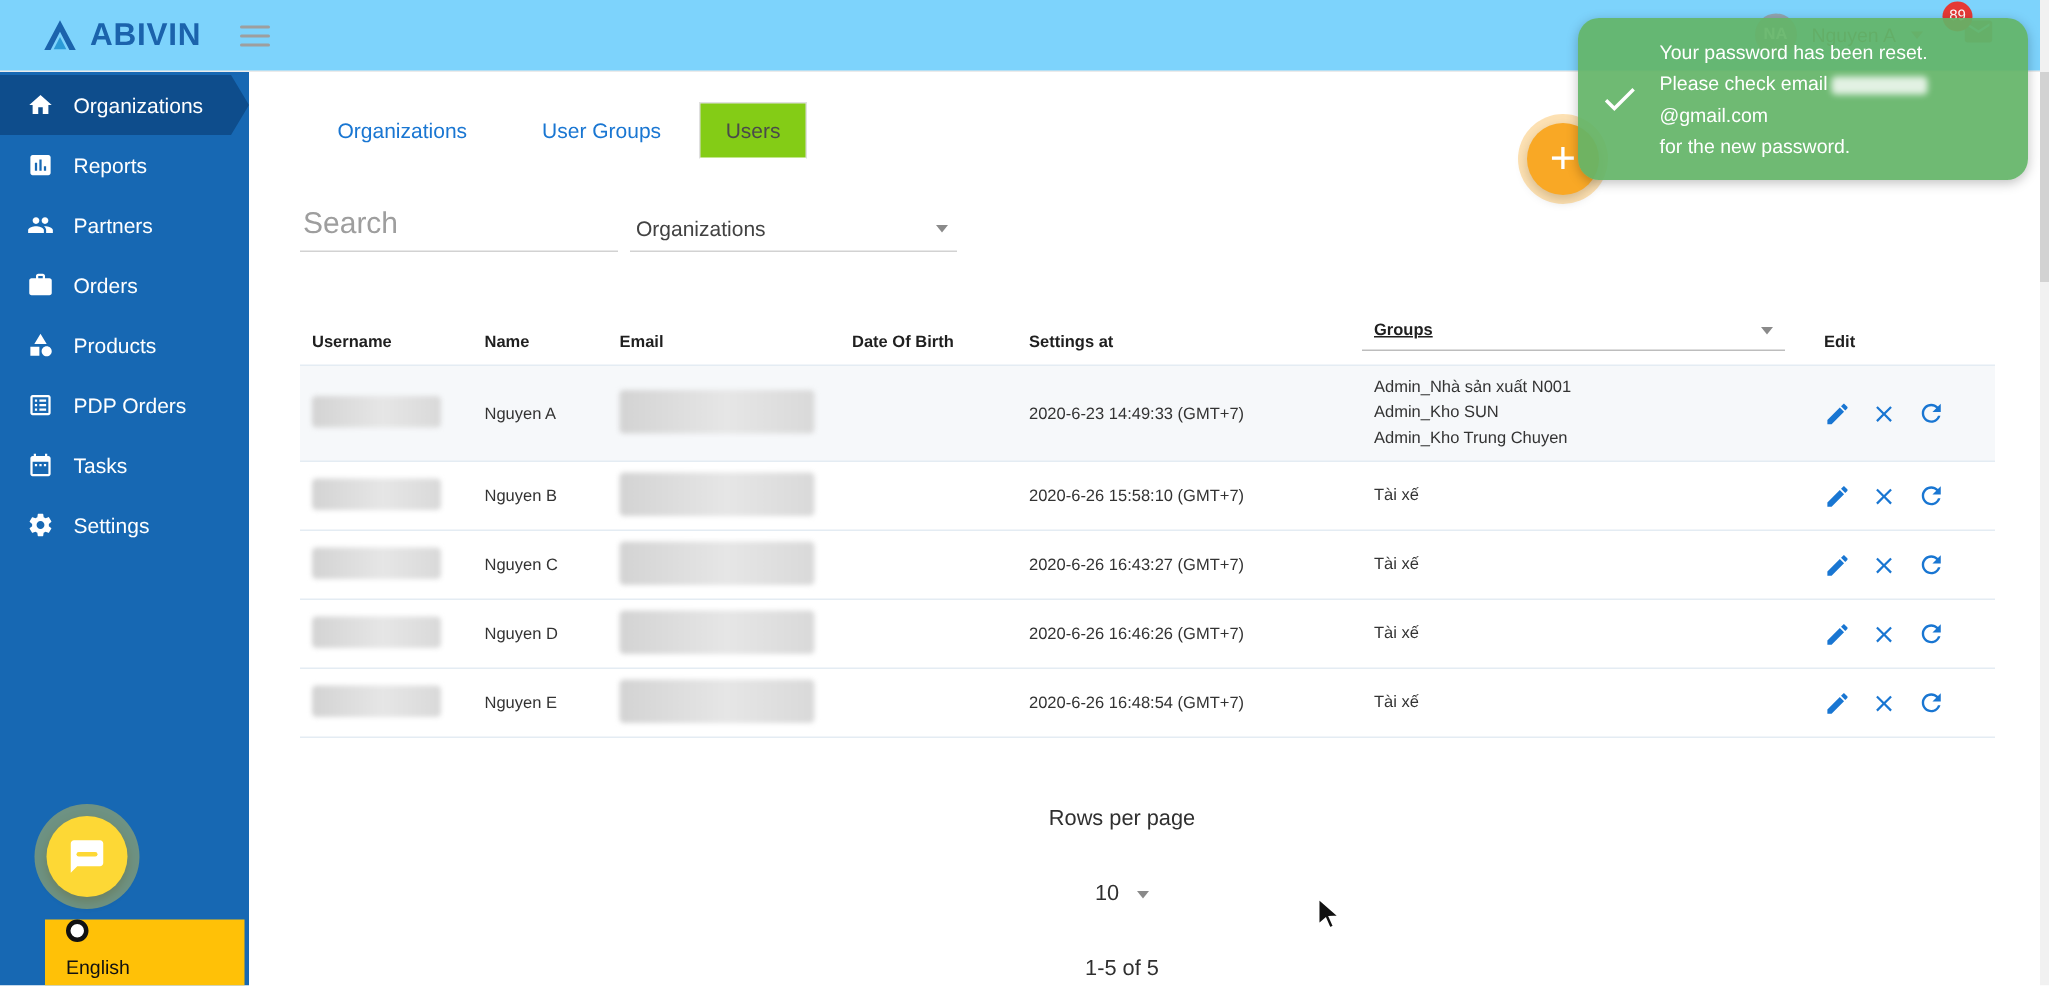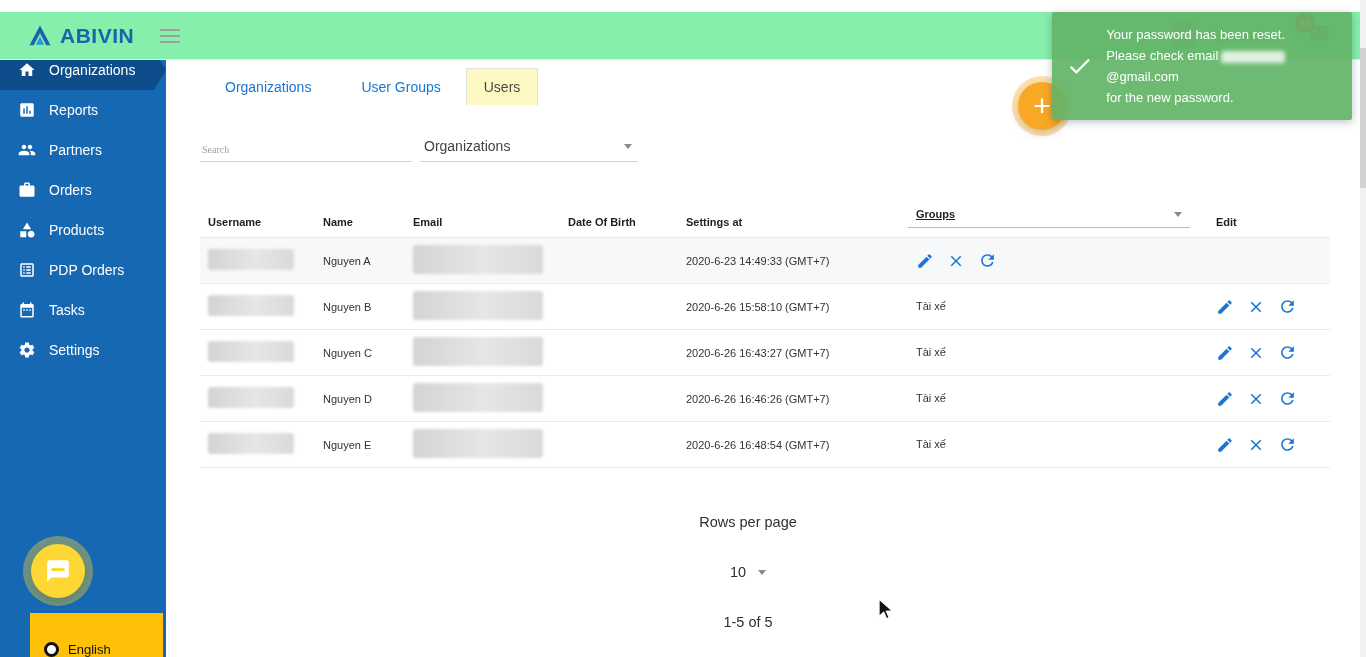--- a/index.html
+++ b/index.html
@@ -1,78 +1,78 @@
 <!DOCTYPE html>
 <html style="--sidebar-blue: #1768b3; --sidebar-active: #0e4d8c; --accent-blue: #1976d2; --toast-green: #63b467; --fab-orange: #f9a825; --chat-yellow: #fdd835; --lang-yellow: #ffc107; --badge-red: #e53935; --logo-blue: #1b63ac;"><head>
 <meta charset="utf-8">
 <style>
   * { margin:0; padding:0; box-sizing:border-box; }
   html,body { width:1366px; height:657px; overflow:hidden; background:#fff;
     font-family:"Liberation Sans","DejaVu Sans",sans-serif; }
   .app { position:relative; width:1366px; height:657px; }
 
   
-  .topbar { position:absolute; top:12px; left:0; width:100%; height:48px; background:#86efac;
+  .topbar { position:absolute; top:0; left:0; width:100%; height:48px; background:#7dd3fc;
     border-bottom:1px solid #ebebeb; display:flex; align-items:center; z-index:4; }
   .logo { display:flex; align-items:center; gap:6px; margin-left:26px; }
   .logo-text { font-size:21px; font-weight:bold; color:var(--logo-blue,#1b63ac); letter-spacing:.5px; }
   .hamburger { margin-left:26px; width:20px; cursor:pointer; }
   .hamburger span { display:block; height:2px; background:#9e9e9e; margin:4px 0; border-radius:1px; }
 
   .user-area { position:absolute; top:9px; right:36px; display:flex; align-items:center; gap:10px; z-index:3; }
   .avatar { width:28px; height:28px; border-radius:50%; background:#93a5af; color:#fff;
     font-size:11px; display:flex; align-items:center; justify-content:center; font-weight:bold; }
   .user-name { font-size:13px; color:#6b6b6b; }
   .caret { width:0; height:0; border-left:4px solid transparent; border-right:4px solid transparent;
     border-top:5px solid #8a8a8a; display:inline-block; }
   .mail-wrap { position:relative; margin-left:16px; }
   .badge { position:absolute; top:-9px; left:-13px; min-width:20px; height:20px; border-radius:50%;
     background:var(--badge-red,#e53935); color:#fff; font-size:10px; display:flex;
     align-items:center; justify-content:center; }
 
   
   .toast { position:absolute; top:12px; right:14px; width:300px; min-height:88px; z-index:20;
-    background:rgba(99,180,103,0.92); border-radius:2px; box-shadow:0 2px 8px rgba(0,0,0,.25);
+    background:rgba(99,180,103,0.92); border-radius:14px; box-shadow:0 2px 8px rgba(0,0,0,.25);
     display:flex; align-items:center; gap:13px; padding:12px 14px; color:#fff; }
   .toast-text { font-size:13px; line-height:1.62; }
   .blur-inline { display:inline-block; width:64px; height:12px; border-radius:3px;
     background:rgba(255,255,255,.8); filter:blur(2px); vertical-align:middle; margin:0 3px; }
 
   
   .sidebar { position:absolute; left:0; top:48px; bottom:0; width:166px;
     background:var(--sidebar-blue,#1768b3); color:#fff; padding-top:2px; z-index:2; }
   .side-item { height:40px; display:flex; align-items:center; gap:13px; padding-left:18px;
     font-size:14px; cursor:pointer; }
   .side-item svg { flex:0 0 auto; }
   .side-item.active { background:var(--sidebar-active,#0e4d8c);
     clip-path:polygon(0 0, calc(100% - 12px) 0, 100% 50%, calc(100% - 12px) 100%, 0 100%); }
 
   .chat-fab { position:absolute; left:31px; top:544px; width:54px; height:54px; border-radius:50%;
     background:var(--chat-yellow,#fdd835); display:flex; align-items:center; justify-content:center;
     box-shadow:0 0 0 8px rgba(253,216,53,.38), 0 3px 7px rgba(0,0,0,.3); z-index:6; cursor:pointer; }
   .chat-bar { position:absolute; width:14px; height:3px; background:var(--chat-yellow,#fdd835);
     border-radius:2px; margin-top:-4px; }
   .lang-btn { position:absolute; left:30px; bottom:0; width:133px; height:44px;
-    background:var(--lang-yellow,#ffc107); display:flex; align-items:flex-end; gap:9px;
-    padding-left:14px; z-index:7; cursor:pointer; }
+    background:var(--lang-yellow,#ffc107); display:flex; align-items:flex-start; gap:9px;
+    padding-left:14px; z-index:7; cursor:pointer;flex-direction:column; }
   .lang-icon { width:15px; height:15px; border-radius:50%; border:3px solid #111; background:#fff; }
   .lang-label { font-size:13px; color:#111; }
 
   
   .content { position:absolute; left:166px; top:48px; right:0; bottom:0; background:#fff; }
 
   .tabs { display:flex; margin:20px 0 0 34px; }
   .tab { padding:10px 24px; font-size:14px; color:var(--accent-blue,#1976d2); cursor:pointer;
     border:1px solid transparent; }
-  .tab.active { color:#4a4a4a; background:#fef9c3; border:1px solid #e0e0e0; border-bottom-color:#fff;
+  .tab.active { color:#4a4a4a; background:#84cc16; border:1px solid #e0e0e0; border-bottom-color:#fff;
     padding:10px 17px; }
 
   .filters { display:flex; align-items:flex-end; gap:8px; margin:26px 0 0 34px; }
-  .search-input { width:212px; border:none; border-bottom:1px solid #d2d2d2; font-size:10px;
-    padding:6px 2px; color:#737373; outline:none; font-family:Liberation Serif, serif; }
+  .search-input { width:212px; border:none; border-bottom:1px solid #d2d2d2; font-size:20px;
+    padding:6px 2px; color:#737373; outline:none; font-family:Liberation Sans, sans-serif; }
   .search-input::placeholder { color:#9e9e9e; }
   .select-box { width:218px; border-bottom:1px solid #d2d2d2; display:flex; align-items:center;
     justify-content:space-between; padding:6px 6px 7px 4px; font-size:14px; color:#424242; cursor:pointer; }
 
   .fab { position:absolute; left:852px; top:34px; width:48px; height:48px; border-radius:50%;
     background:var(--fab-orange,#f9a825); color:#fff; font-size:30px; font-weight:300;
     display:flex; align-items:center; justify-content:center;
     box-shadow:0 0 0 6px rgba(249,168,37,.35), 0 3px 8px rgba(0,0,0,.25); cursor:pointer; z-index:3; }
 
   
@@ -244,20 +244,25 @@
       </div>
 
       <div class="tbody">
 
         <div class="trow highlight">
           <div class="td"><span class="blur-block blur-sm"></span></div>
           <div class="td">Nguyen A</div>
           <div class="td"><span class="blur-block blur-lg"></span></div>
           <div class="td"></div>
           <div class="td">2020-6-23 14:49:33 (GMT+7)</div>
+          <div class="td td-groups">
+            <div>Admin_Nhà sản xuất N001</div>
+            <div>Admin_Kho SUN</div>
+            <div>Admin_Kho Trung Chuyen</div>
+          </div>
           <div class="td td-edit">
             <span class="action">
                 <svg width="18" height="18" viewBox="0 0 24 24" fill="#1976d2">
                   <path d="M3 17.25V21h3.75L17.81 9.94l-3.75-3.75L3 17.25zM20.71 7.04c.39-.39.39-1.02 0-1.41l-2.34-2.34c-.39-.39-1.02-.39-1.41 0l-1.83 1.83 3.75 3.75 1.83-1.83z"></path>
                 </svg>
               </span>
             <span class="action">
                 <svg width="18" height="18" viewBox="0 0 24 24" fill="#1976d2">
                   <path d="M19 6.41L17.59 5 12 10.59 6.41 5 5 6.41 10.59 12 5 17.59 6.41 19 12 13.41 17.59 19 19 17.59 13.41 12z"></path>
                 </svg>

